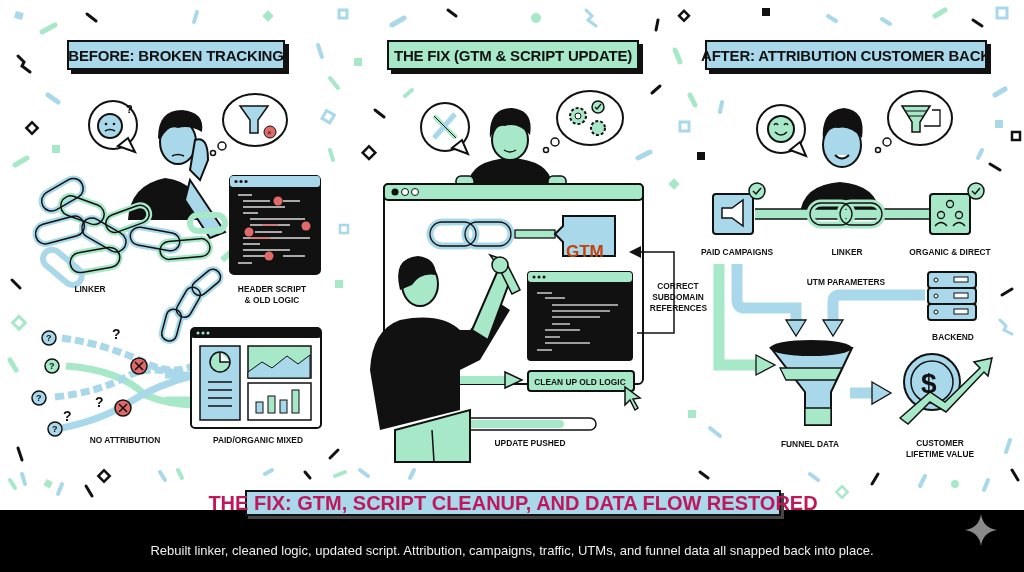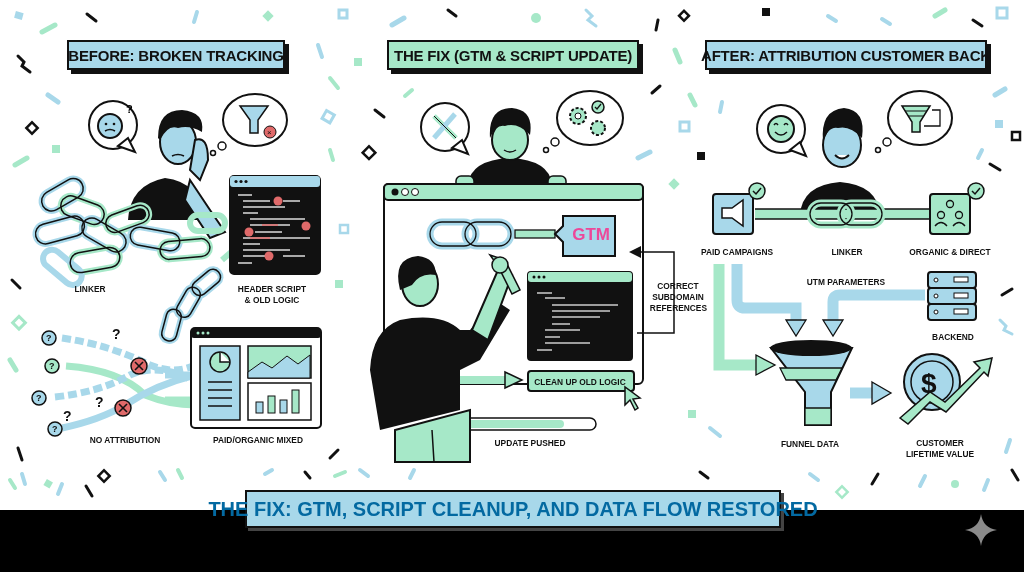--- a/index.html
+++ b/index.html
@@ -19,24 +19,24 @@
   .lbl {
     position: absolute; font-weight: bold; font-size: 9.5px; text-align: center;
     line-height: 11px; color: #111; white-space: nowrap;
     font-family: "Liberation Sans", sans-serif;
     transform: scaleX(0.88);
   }
   .footer {
     position: absolute; left: 0; top: 510px; width: 1024px; height: 62px; background: #000;
   }
   .footer-title {
-    position: absolute; left: 245px; top: 490px; width: 536px; height: 38px;
+    position: absolute; left: 245px; top: 490px; width: 536px; height: 26px;
     background: #a8d8ea; border: 2px solid #111; box-shadow: 3px 3px 0 #444;
     display: flex; align-items: center; justify-content: center;
-    font-weight: bold; font-size: 20px; color: #0369a1; white-space: nowrap;
+    font-weight: bold; font-size: 20px; color: #be185d; white-space: nowrap;
     font-family: "Liberation Sans", sans-serif;
   }
   .footer-sub {
     position: absolute; left: 0; top: 543px; width: 1024px; text-align: center;
     color: #f0f0f0; font-size: 13px; white-space: nowrap;
     font-family: "Liberation Sans", sans-serif;
   }
   svg { position: absolute; left: 0; top: 0; }
   .sparkle { position: absolute; left: 963px; top: 512px; width: 36px; height: 36px; }
 </style>
@@ -467,35 +467,36 @@
 <div class="title-box blue" style="left:67px; top:40px; width:218px;">BEFORE: BROKEN TRACKING</div>
 <div class="title-box green" style="left:387px; top:40px; width:252px;">THE FIX (GTM &amp; SCRIPT UPDATE)</div>
 <div class="title-box blue" style="left:705px; top:40px; width:282px;">AFTER: ATTRIBUTION CUSTOMER BACK</div>
 
 <div class="lbl" style="left:70px; top:283px; width:40px;">LINKER</div>
 <div class="lbl" style="left:232px; top:283px; width:80px;">HEADER SCRIPT</div>
 <div class="lbl" style="left:232px; top:294px; width:80px;">&amp; OLD LOGIC</div>
 <div class="lbl" style="left:75px; top:434px; width:100px;">NO ATTRIBUTION</div>
 <div class="lbl" style="left:198px; top:434px; width:120px;">PAID/ORGANIC MIXED</div>
 
-<div style="position:absolute; left:566px; top:225px; width:44px; text-align:right; font-weight:bold; font-size:17px; color:#ec4899; font-family:'Liberation Sans',sans-serif;">GTM</div>
+<div style="position:absolute; left:566px; top:242px; width:44px; text-align:left; font-weight:bold; font-size:17px; color:#c2410c; font-family:'Liberation Sans',sans-serif;">GTM</div>
 <div class="lbl" style="left:646px; top:280px; width:64px;">CORRECT</div>
 <div class="lbl" style="left:646px; top:291px; width:64px;">SUBDOMAIN</div>
 <div class="lbl" style="left:646px; top:302px; width:64px;">REFERENCES</div>
 <div class="lbl" style="left:524px; top:376px; width:112px; font-size:9.5px;">CLEAN UP OLD LOGIC</div>
 <div class="lbl" style="left:480px; top:437px; width:100px;">UPDATE PUSHED</div>
 
 <div class="lbl" style="left:692px; top:246px; width:90px;">PAID CAMPAIGNS</div>
 <div class="lbl" style="left:825px; top:246px; width:44px;">LINKER</div>
 <div class="lbl" style="left:900px; top:246px; width:100px;">ORGANIC &amp; DIRECT</div>
 <div class="lbl" style="left:796px; top:276px; width:100px;">UTM PARAMETERS</div>
 <div class="lbl" style="left:922px; top:331px; width:62px;">BACKEND</div>
 <div class="lbl" style="left:772px; top:438px; width:76px;">FUNNEL DATA</div>
 <div class="lbl" style="left:900px; top:437px; width:80px;">CUSTOMER</div>
 <div class="lbl" style="left:892px; top:448px; width:96px;">LIFETIME VALUE</div>
 
 <div class="footer"></div>
 <div class="footer-title">THE FIX: GTM, SCRIPT CLEANUP, AND DATA FLOW RESTORED</div>
+<div class="footer-sub">Rebuilt linker, cleaned logic, updated script. Attribution, campaigns, traffic, UTMs, and funnel data all snapped back into place.</div>
 <svg class="sparkle" viewBox="0 0 36 36" style="left:963px; top:512px;">
   <path d="M18,2 Q20,16 34,18 Q20,20 18,34 Q16,20 2,18 Q16,16 18,2 Z" fill="#8a8a8a"></path>
 </svg>
 
 </div>
 
 </body></html>

